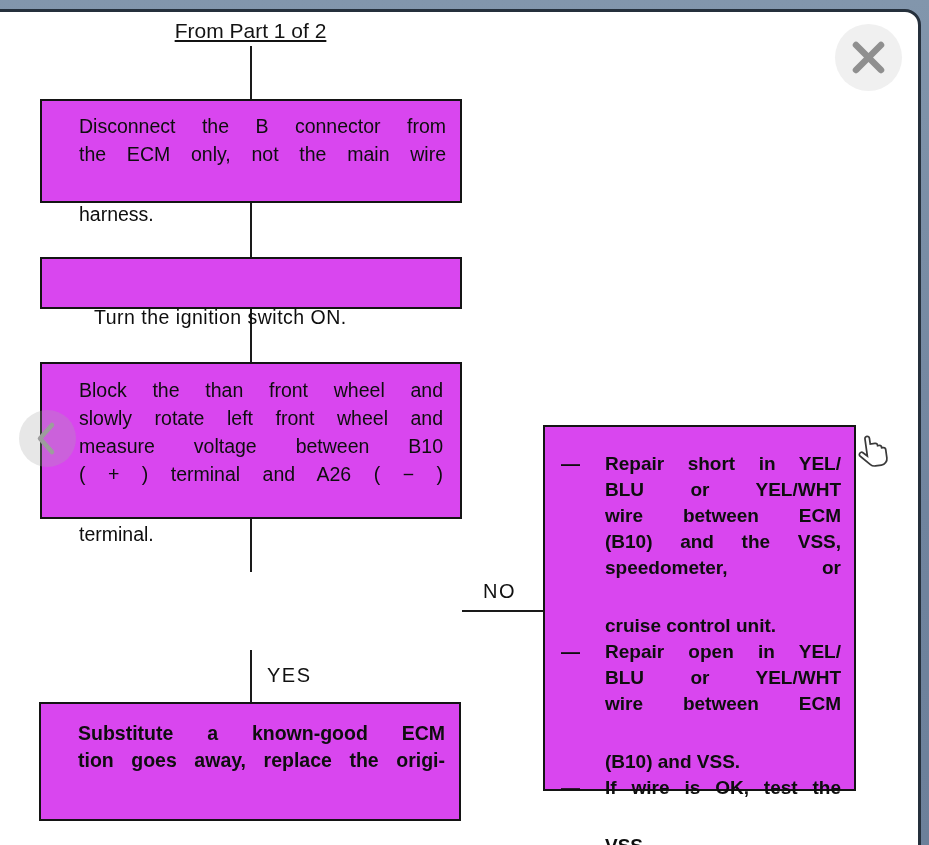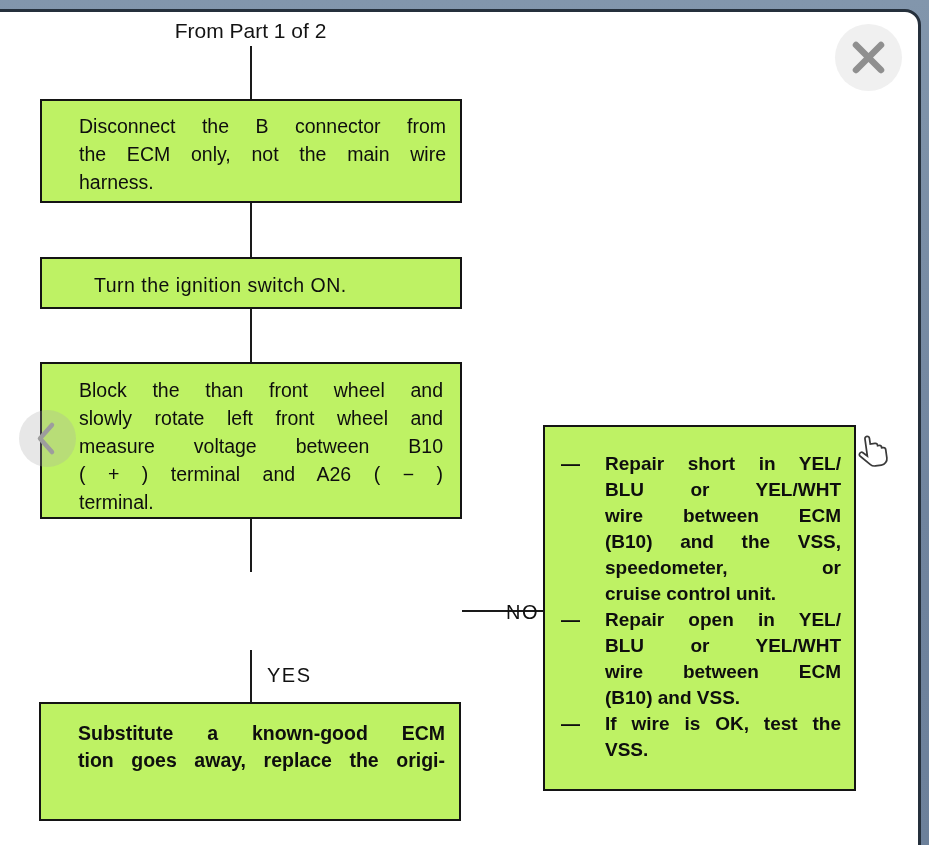--- a/index.html
+++ b/index.html
@@ -8,32 +8,32 @@
     background:linear-gradient(180deg,#8296ac 0%,#70849e 60%,#6c809a 100%);
     font-family:"Liberation Sans",sans-serif;color:#0e0e0e;
   }
   .card{
     position:absolute;left:-16px;top:9px;width:937px;height:856px;
     background:#ffffff;border:3px solid #25303c;border-radius:16px;
     box-sizing:border-box;
   }
   .stage{position:absolute;left:0;top:0;width:929px;height:845px;}
   .fbox{
-    position:absolute;background:#bef264;border:2px solid #141414;
+    position:absolute;background:#d946ef;border:2px solid #141414;
     box-sizing:border-box;font-size:19.5px;line-height:28px;
   }
   .fbox .inner div{white-space:nowrap;}
   .jl{text-align:justify;text-align-last:justify;}
-  .jl.ll,.ll{text-align-last:left;}
+  .jl.ll,.ll{text-align-last:left;margin-top:32px;}
   .bold{font-weight:700;}
   .vline{position:absolute;width:2px;background:#1a1a1a;}
   .hline{position:absolute;height:2px;background:#1a1a1a;}
   .branch-label{position:absolute;font-size:20px;letter-spacing:1.5px;color:#111;}
   .from-label{position:absolute;left:128px;top:19px;width:245px;text-align:center;
-    font-size:21px;color:#131313;}
+    font-size:21px;color:#131313;text-decoration:underline;}
   .hex-wrap{position:absolute;left:40px;top:572px;width:422px;height:78px;}
   .hex-wrap svg{position:absolute;left:0;top:0;}
   .hex-text{position:absolute;left:47px;top:12px;width:332px;font-size:19.5px;line-height:28px;}
   .bullets{padding:24px 13px 0 0;}
   .bullet{position:relative;padding-left:60px;font-size:19px;line-height:26px;}
   .bullet .dash{position:absolute;left:16px;top:0;}
   .circle-btn{position:absolute;border-radius:50%;display:flex;
     align-items:center;justify-content:center;cursor:pointer;}
   .close-btn{left:835px;top:24px;width:67px;height:67px;background:#f0f0f0;}
   .back-btn{left:19px;top:410px;width:57px;height:57px;background:rgba(170,170,170,0.28);}
@@ -73,21 +73,21 @@
     <div class="inner">
       <div class="jl">Block the than front wheel and</div>
       <div class="jl">slowly rotate left front wheel and</div>
       <div class="jl">measure voltage between B10</div>
       <div class="jl">( + ) terminal and A26 ( − )</div>
       <div class="ll">terminal.</div>
     </div>
   </div>
 
 
-  <div class="branch-label" style="left:506px;top:580px;margin-top:21px;">NO</div>
+  <div class="branch-label" style="left:483px;top:580px;">NO</div>
   <div class="branch-label" style="left:267px;top:664px;">YES</div>
 
   <div class="fbox bold" style="left:39px;top:702px;width:422px;height:119px;padding:16px 14px 0 37px;line-height:27px;">
     <div class="inner">
       <div class="jl">Substitute a known-good ECM</div>
       <div class="jl">tion goes away, replace the origi-</div>
     </div>
   </div>
 
   <div class="fbox bold bullets" style="left:543px;top:425px;width:313px;height:366px;">

